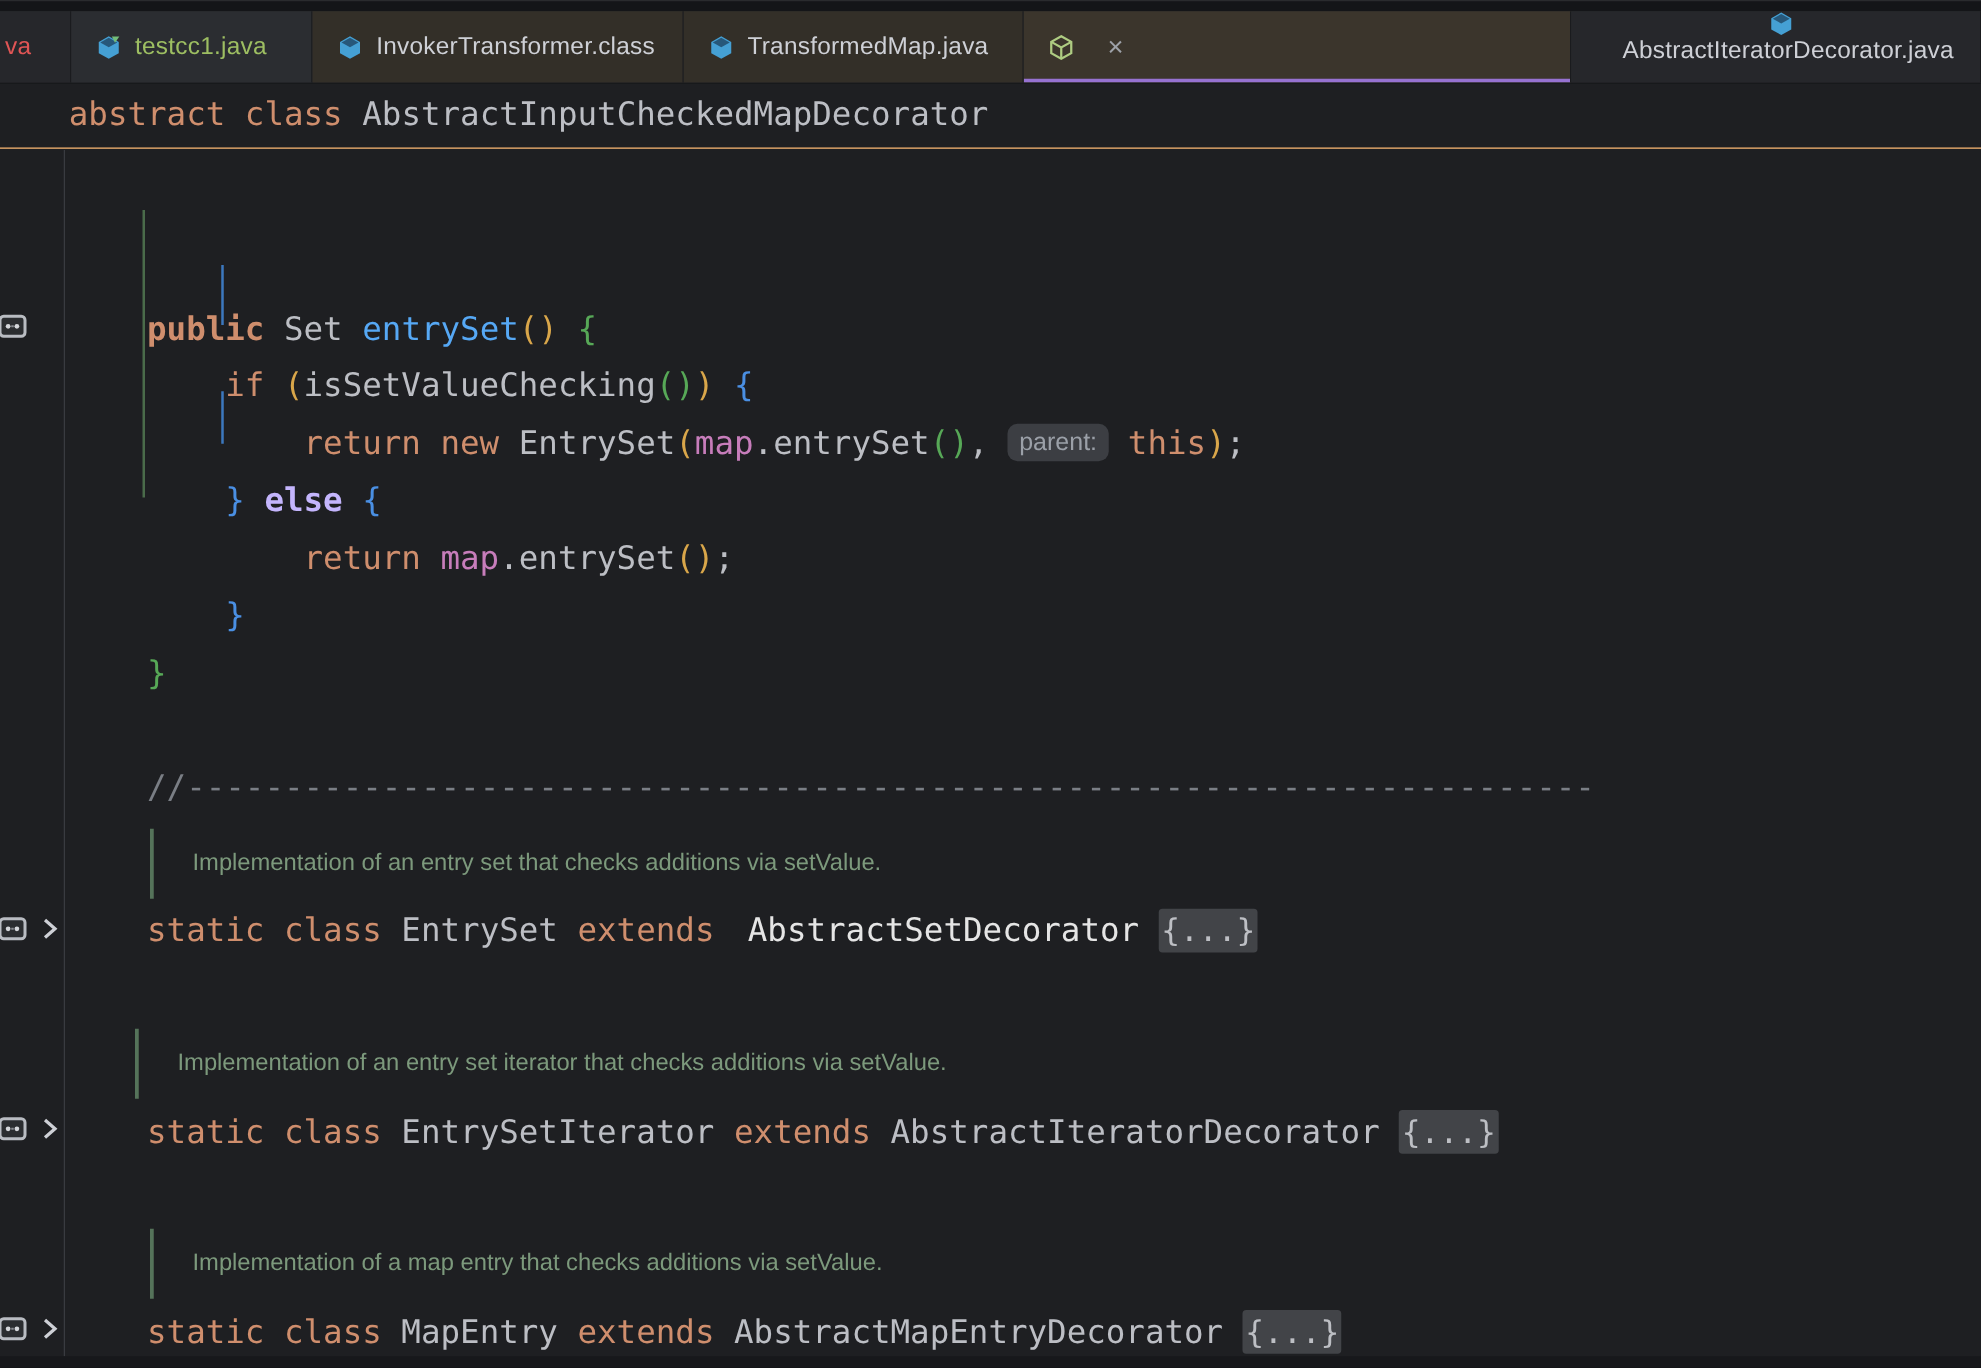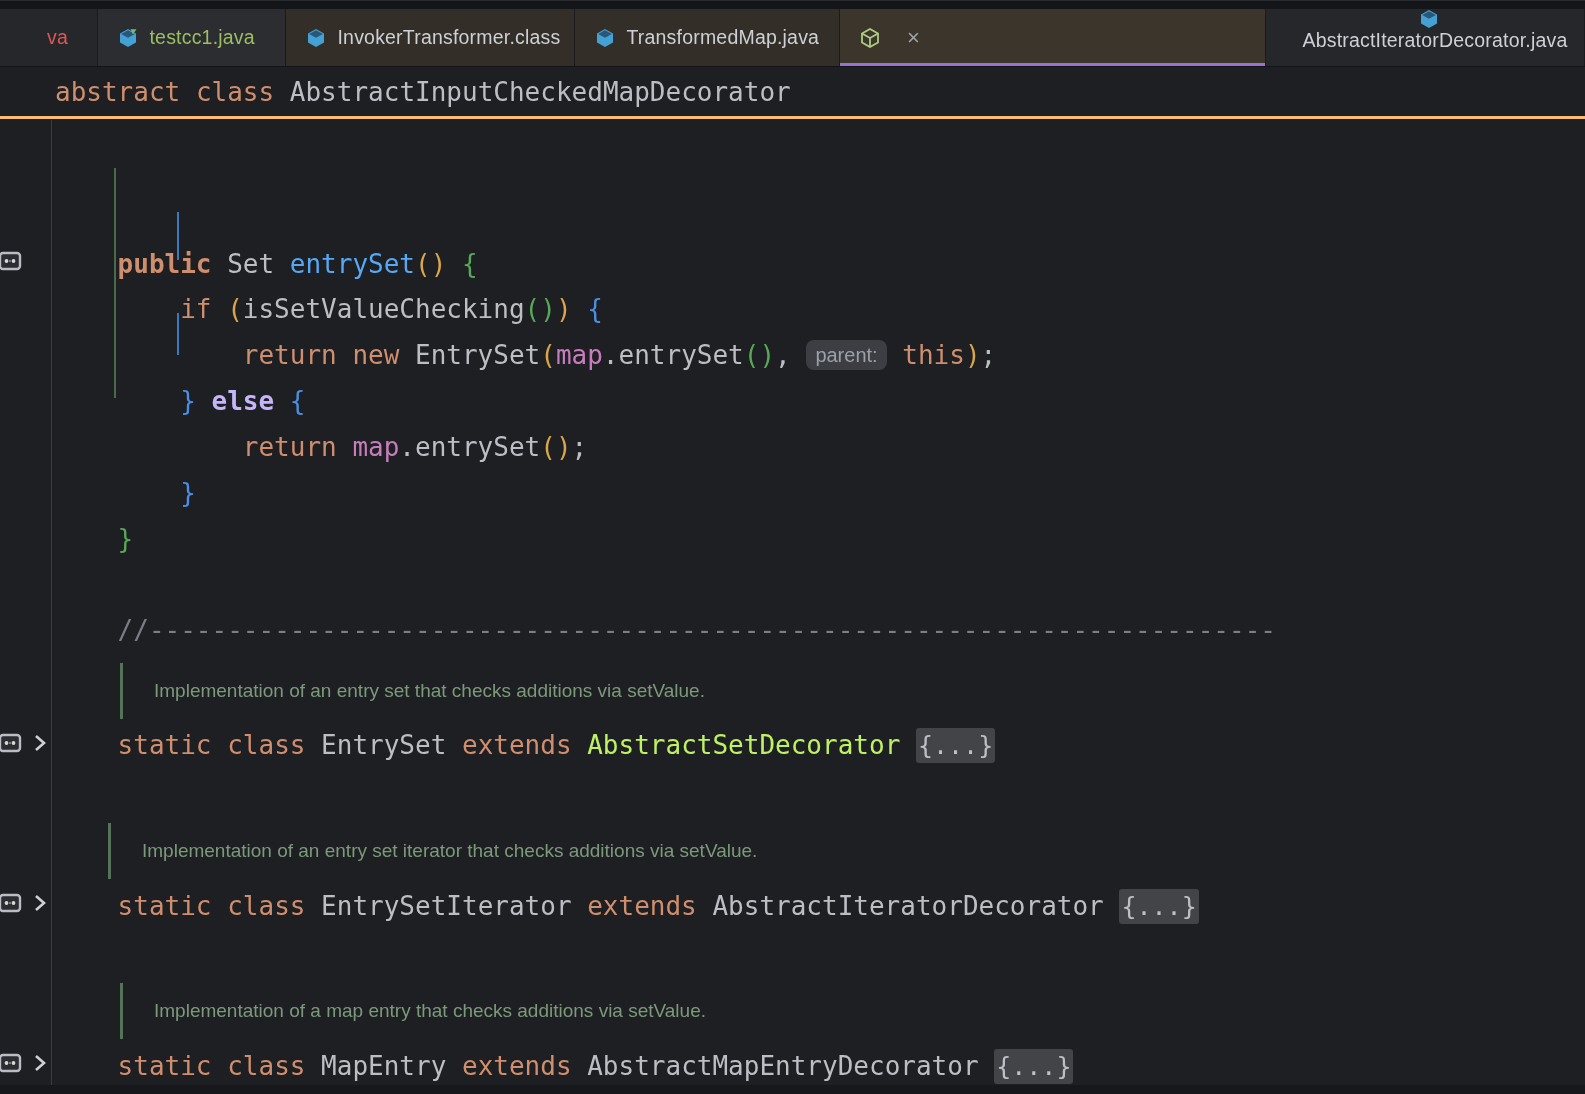--- a/index.html
+++ b/index.html
@@ -16,21 +16,21 @@
   #tabbar { position:absolute; left:0; top:9px; width:100%; height:58px;
     display:flex; background:#26272B; border-bottom:1px solid #131416; }
   .tab { position:relative; height:100%; display:flex; align-items:center;
     padding-left:20px; border-right:1px solid #1A1B1E; cursor:default;
     font-size:19.5px; letter-spacing:.2px; overflow:hidden; }
   .tab .ticon { width:20px; height:20px; margin-right:11px; flex:0 0 auto; }
   .tab .tclose { margin-left:16px; color:#9DA1A8; font-size:22px; line-height:20px; }
   .tab .underline { position:absolute; left:0; right:0; bottom:0; height:3px; }
   
   #sticky { position:absolute; left:0; top:67px; width:100%; height:52px;
-    background:#1E1F22; border-bottom:3px solid #fdba74;
+    background:#1E1F22; border-bottom:1px solid #fdba74;
     font-family:"DejaVu Sans Mono", monospace; font-size:26px; line-height:51px;
     white-space:pre; padding-left:55px; }
   
   #editor { position:absolute; left:0; top:120px; width:100%; height:974px;
     background:#1E1F22; }
   #gutter-sep { position:absolute; left:51px; top:0; bottom:9px; width:1px; background:#393B40; }
   #bottomstrip { position:absolute; left:0; bottom:0; width:100%; height:9px; background:#17181B; }
   .code-line { position:absolute; height:46px; line-height:46px;
     font-family:"DejaVu Sans Mono", monospace; font-size:26px; white-space:pre; }
   .hint { display:inline-block; vertical-align:middle; margin-top:-4px;
@@ -47,21 +47,21 @@
   .chev { margin-left:8px; }
 </style>
 </head>
 <body>
 
 <div id="screen">
 
   <div id="topstrip"></div>
 
   <div id="tabbar">
-      <div class="tab" style="width: 57px; background: rgb(38, 39, 43); padding-left: 4px; margin-left: 43px;">
+      <div class="tab" style="width: 57px; background: rgb(38, 39, 43); padding-left: 4px;">
         <span style="color: rgb(224, 85, 85);">va</span>
       </div>
       <div class="tab" style="width: 193px; background: rgb(43, 45, 49);">
         <span class="ticon"><svg width="20" height="20" viewBox="0 0 20 20">
             <path d="M10 1 L18 5.5 L18 14.5 L10 19 L2 14.5 L2 5.5 Z" fill="#45A0D4"></path>
             <path d="M10 2.2 L16.8 6 L10 9.8 L3.2 6 Z" fill="#27587A"></path>
             <path d="M12.5 1.2 L18.5 1.2 L15 6.2 Z" fill="#73BD79"></path>
           </svg></span>
         <span style="color: rgb(157, 190, 98);">testcc1.java</span>
       </div>
@@ -111,21 +111,21 @@
         <div class="code-line" style="top: 212px; left: 242.8px;"><span style="color: rgb(207, 142, 109);">return </span><span style="color: rgb(207, 142, 109);">new </span><span style="color: rgb(188, 190, 196);">EntrySet</span><span style="color: rgb(217, 166, 74);">(</span><span style="color: rgb(199, 125, 187);">map</span><span style="color: rgb(188, 190, 196);">.entrySet</span><span style="color: rgb(87, 168, 87);">()</span><span style="color: rgb(188, 190, 196);">, </span><span class="hint">parent:</span><span style="color: rgb(188, 190, 196);"> </span><span style="color: rgb(207, 142, 109);">this</span><span style="color: rgb(217, 166, 74);">)</span><span style="color: rgb(188, 190, 196);">;</span></div>
         <div class="code-line" style="top: 258px; left: 180.2px;"><span style="color: rgb(74, 143, 227);">} </span><span style="color: #c4b5fd; font-weight: bold;">else </span><span style="color: rgb(74, 143, 227);">{</span></div>
         <div class="code-line" style="top: 304px; left: 242.8px;"><span style="color: rgb(207, 142, 109);">return </span><span style="color: rgb(199, 125, 187);">map</span><span style="color: rgb(188, 190, 196);">.entrySet</span><span style="color: rgb(217, 166, 74);">()</span><span style="color: rgb(188, 190, 196);">;</span></div>
         <div class="code-line" style="top: 350px; left: 180.2px;"><span style="color: rgb(74, 143, 227);">}</span></div>
         <div class="code-line" style="top: 396px; left: 117.6px;"><span style="color: rgb(87, 168, 87);">}</span></div>
         <div class="code-line" style="top: 487px; left: 117.6px;"><span style="color: rgb(122, 126, 133);">//------------------------------------------------------------------------</span></div>
         <div class="doc-block" style="top: 543px; left: 120px;">
           <div class="doc-bar"></div>
           <span class="doc-text">Implementation of an entry set that checks additions via setValue.</span>
         </div>
-        <div class="code-line" style="top: 602px; left: 117.6px;"><span style="color: rgb(207, 142, 109);">static </span><span style="color: rgb(207, 142, 109);">class </span><span style="color: rgb(188, 190, 196);">EntrySet </span><span style="color: rgb(207, 142, 109);">extends </span><span style="color: #bef264;">AbstractSetDecorator </span><span class="fold">{...}</span></div>
+        <div class="code-line" style="top: 602px; left: 117.6px;"><span style="color: rgb(207, 142, 109);">static </span><span style="color: rgb(207, 142, 109);">class </span><span style="color: rgb(188, 190, 196);">EntrySet </span><span style="color: rgb(207, 142, 109);">extends </span><span style="color: #e5e5e5; margin-left: 11px;">AbstractSetDecorator </span><span class="fold">{...}</span></div>
         <div class="doc-block" style="top: 703px; left: 108px;">
           <div class="doc-bar"></div>
           <span class="doc-text">Implementation of an entry set iterator that checks additions via setValue.</span>
         </div>
         <div class="code-line" style="top: 763px; left: 117.6px;"><span style="color: rgb(207, 142, 109);">static </span><span style="color: rgb(207, 142, 109);">class </span><span style="color: rgb(188, 190, 196);">EntrySetIterator </span><span style="color: rgb(207, 142, 109);">extends </span><span style="color: rgb(188, 190, 196);">AbstractIteratorDecorator </span><span class="fold">{...}</span></div>
         <div class="doc-block" style="top: 863px; left: 120px;">
           <div class="doc-bar"></div>
           <span class="doc-text">Implementation of a map entry that checks additions via setValue.</span>
         </div>
         <div class="code-line" style="top: 923px; left: 117.6px;"><span style="color: rgb(207, 142, 109);">static </span><span style="color: rgb(207, 142, 109);">class </span><span style="color: rgb(188, 190, 196);">MapEntry </span><span style="color: rgb(207, 142, 109);">extends </span><span style="color: rgb(188, 190, 196);">AbstractMapEntryDecorator </span><span class="fold">{...}</span></div>

